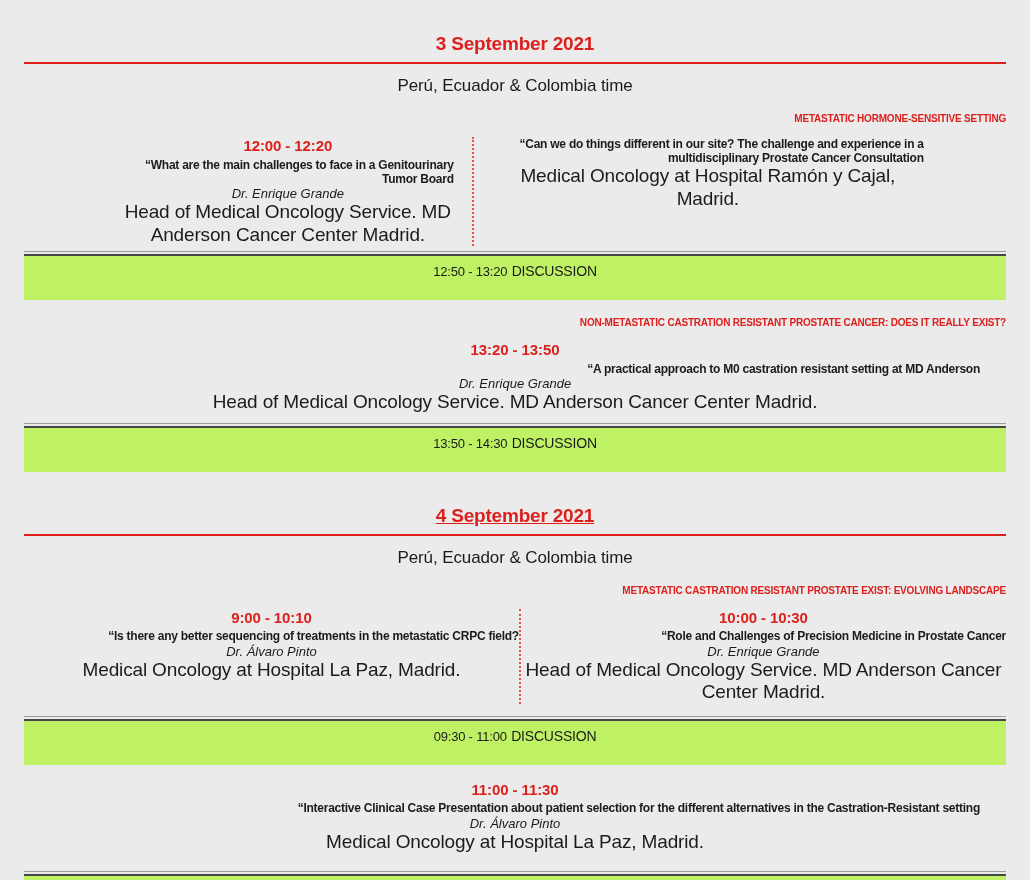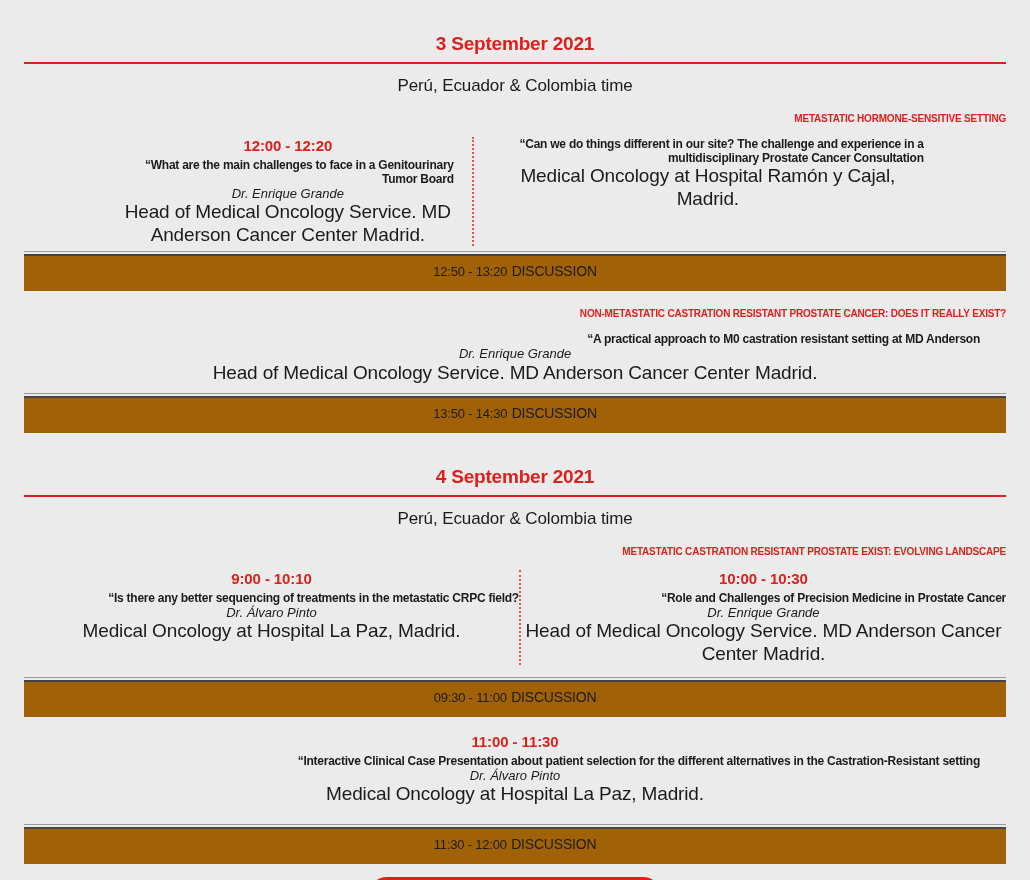--- a/index.html
+++ b/index.html
@@ -13,21 +13,21 @@
     width:1030px;height:880px;overflow:hidden;
     background:var(--bg);
     font-family:"Liberation Sans",sans-serif;
     color:var(--ink);
     -webkit-font-smoothing:antialiased;
   }
   .day-title{
     margin:0;padding-top:33px;text-align:center;
     color:var(--red);font-size:19px;font-weight:bold;letter-spacing:-0.2px;
   }
-  .day-title.second{}
+  .day-title.second{text-decoration:underline;}
   .red-rule{height:2px;background:var(--red);margin:7px 24px 0;}
   .timezone{margin-top:12px;text-align:center;font-weight:normal;font-size:17px;letter-spacing:-0.1px;}
   .section-heading{
     margin:17px 24px 0;text-align:right;color:var(--red);
     font-size:10px;font-weight:bold;letter-spacing:-0.2px;
   }
   .row{display:flex;margin:13px 24px 0;align-items:stretch;}
   .talk{text-align:center;line-height:1.18;}
   .talk-time{color:var(--red);font-weight:bold;font-size:15px;margin-bottom:3px;letter-spacing:-0.1px;}
   .talk-title{font-weight:bold;font-size:12px;letter-spacing:-0.25px;text-align:right;}
@@ -43,21 +43,21 @@
   .row.day2 .col-right{flex:1;border-left:2px dotted #e0534e;}
   .row.day2 .talk{max-width:500px;margin:0 auto;}
   .single{margin:13px auto 0;max-width:930px;}
   
   .disc{margin:5px 24px 0;}
   .disc.m9{margin-top:9px;}
   .disc.m12{margin-top:12px;}
   .disc.m18{margin-top:18px;}
   .disc-top1{height:1px;background:#9b9b9b;}
   .disc-top2{height:2px;background:#454545;margin-top:2px;}
-  .disc-bar{background:#a16207;text-align:center;padding:6px 0 11px;}
+  .disc-bar{background:#bef264;text-align:center;padding:6px 0 20px;}
   .disc-time{font-size:13px;letter-spacing:-0.2px;}
   .disc-label{font-size:14px;letter-spacing:-0.2px;}
   
   .cta-wrap{margin-top:13px;display:flex;justify-content:center;}
   .cta{
     position:relative;width:292px;height:36px;border:none;cursor:pointer;
     background:var(--btn-red);border-radius:27px;
     box-shadow:0 12px 14px -3px rgba(0,0,0,0.32);
     display:flex;align-items:center;justify-content:center;
   }
@@ -103,20 +103,21 @@
     <div class="disc-top2"></div>
     <div class="disc-bar">
       <span class="disc-time">12:50 - 13:20</span>
       <span class="disc-label">DISCUSSION</span>
     </div>
   </div>
 
   <h2 class="section-heading">NON-METASTATIC CASTRATION RESISTANT PROSTATE CANCER: DOES IT REALLY EXIST?</h2>
 
   <div class="single talk">
+    <div class="talk-time">13:20 - 13:50</div>
     <div class="talk-title">“A practical approach to M0 castration resistant setting at MD Anderson</div>
     <div class="talk-speaker">Dr. Enrique Grande</div>
     <div class="talk-affiliation">Head of Medical Oncology Service. MD Anderson Cancer Center Madrid.</div>
   </div>
 
   <div class="disc m9">
     <div class="disc-top1"></div>
     <div class="disc-top2"></div>
     <div class="disc-bar">
       <span class="disc-time">13:50 - 14:30</span>

